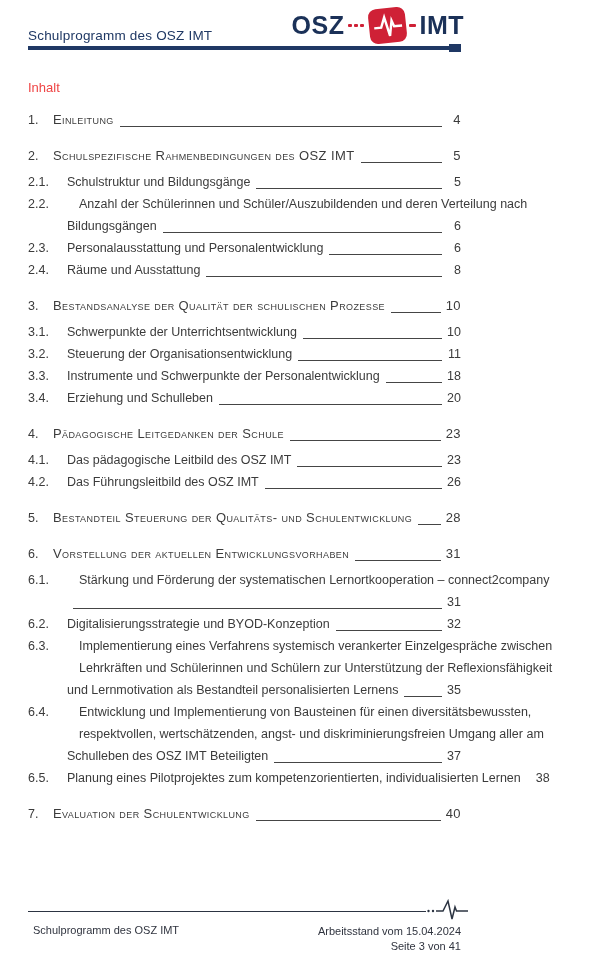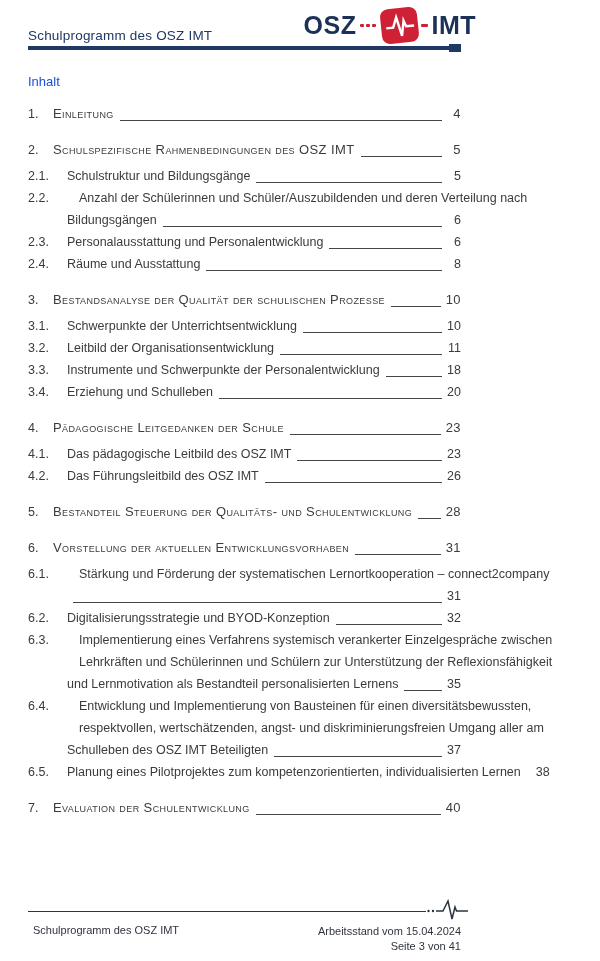--- a/index.html
+++ b/index.html
@@ -16,37 +16,37 @@
     position:absolute;left:28px;bottom:7px;
     font-size:13.5px;color:#1f3864;letter-spacing:0.2px;
   }
   .header-rule{
     position:absolute;left:28px;right:23px;bottom:0;height:4px;background:#1f3864;
   }
   .rule-cap{
     position:absolute;right:0;top:-2px;width:12px;height:8px;background:#1f3864;
   }
   .logo{
-    position:absolute;top:8px;right:8px;
+    position:absolute;top:8px;right:20px;
     display:flex;align-items:center;margin-left:40px;
   }
   .logo-osz,.logo-imt{
     font-size:25px;font-weight:bold;color:#1b3158;letter-spacing:0.5px;
   }
   .logo-dots{display:flex;align-items:center;margin:0 3px 0 4px;}
   .logo-dots i{display:block;width:4px;height:3px;background:#cf2136;border-radius:1px;margin-right:2px;}
   .logo-box{
     width:37px;height:35px;background:#cf2136;border-radius:8px;
     transform:rotate(-6deg);display:flex;align-items:center;justify-content:center;
   }
   .logo-dash{display:block;width:7px;height:3px;background:#cf2136;border-radius:1px;margin:0 3px;}
 
   
   .toc-heading{
-    padding:24px 0 0 28px;font-size:13px;color:#1d4ed8;
+    padding:30px 0 0 28px;font-size:13px;color:#ef4444;
   }
   .toc-list{margin:12px 23px 0 28px;}
   .toc-row{display:flex;line-height:22px;font-size:12.5px;}
   .toc-row.lvl1{margin-top:14px;margin-bottom:4px;}
   .toc-row.lvl1 .toc-body, .toc-row.lvl1 .toc-num{
     font-variant:small-caps;font-size:13px;letter-spacing:0.4px;
   }
   .toc-row.lvl1 .toc-num{font-variant:normal;font-size:12.5px;letter-spacing:0;}
   .toc-num{flex:0 0 25px;}
   .toc-row.lvl2 .toc-num{flex:0 0 39px;}
@@ -180,21 +180,21 @@
           <span class="toc-text">Schwerpunkte der Unterrichtsentwicklung</span>
           <span class="toc-leader"></span>
           <span class="toc-page">10</span>
         </span>
       </span>
     </div>
       <div class="toc-row lvl2">
       <span class="toc-num">3.2.</span>
       <span class="toc-body">
         <span class="toc-lastline">
-          <span class="toc-text">Leitbild der Organisationsentwicklung</span>
+          <span class="toc-text">Steuerung der Organisationsentwicklung</span>
           <span class="toc-leader"></span>
           <span class="toc-page">11</span>
         </span>
       </span>
     </div>
       <div class="toc-row lvl2">
       <span class="toc-num">3.3.</span>
       <span class="toc-body">
         <span class="toc-lastline">
           <span class="toc-text">Instrumente und Schwerpunkte der Personalentwicklung</span>

